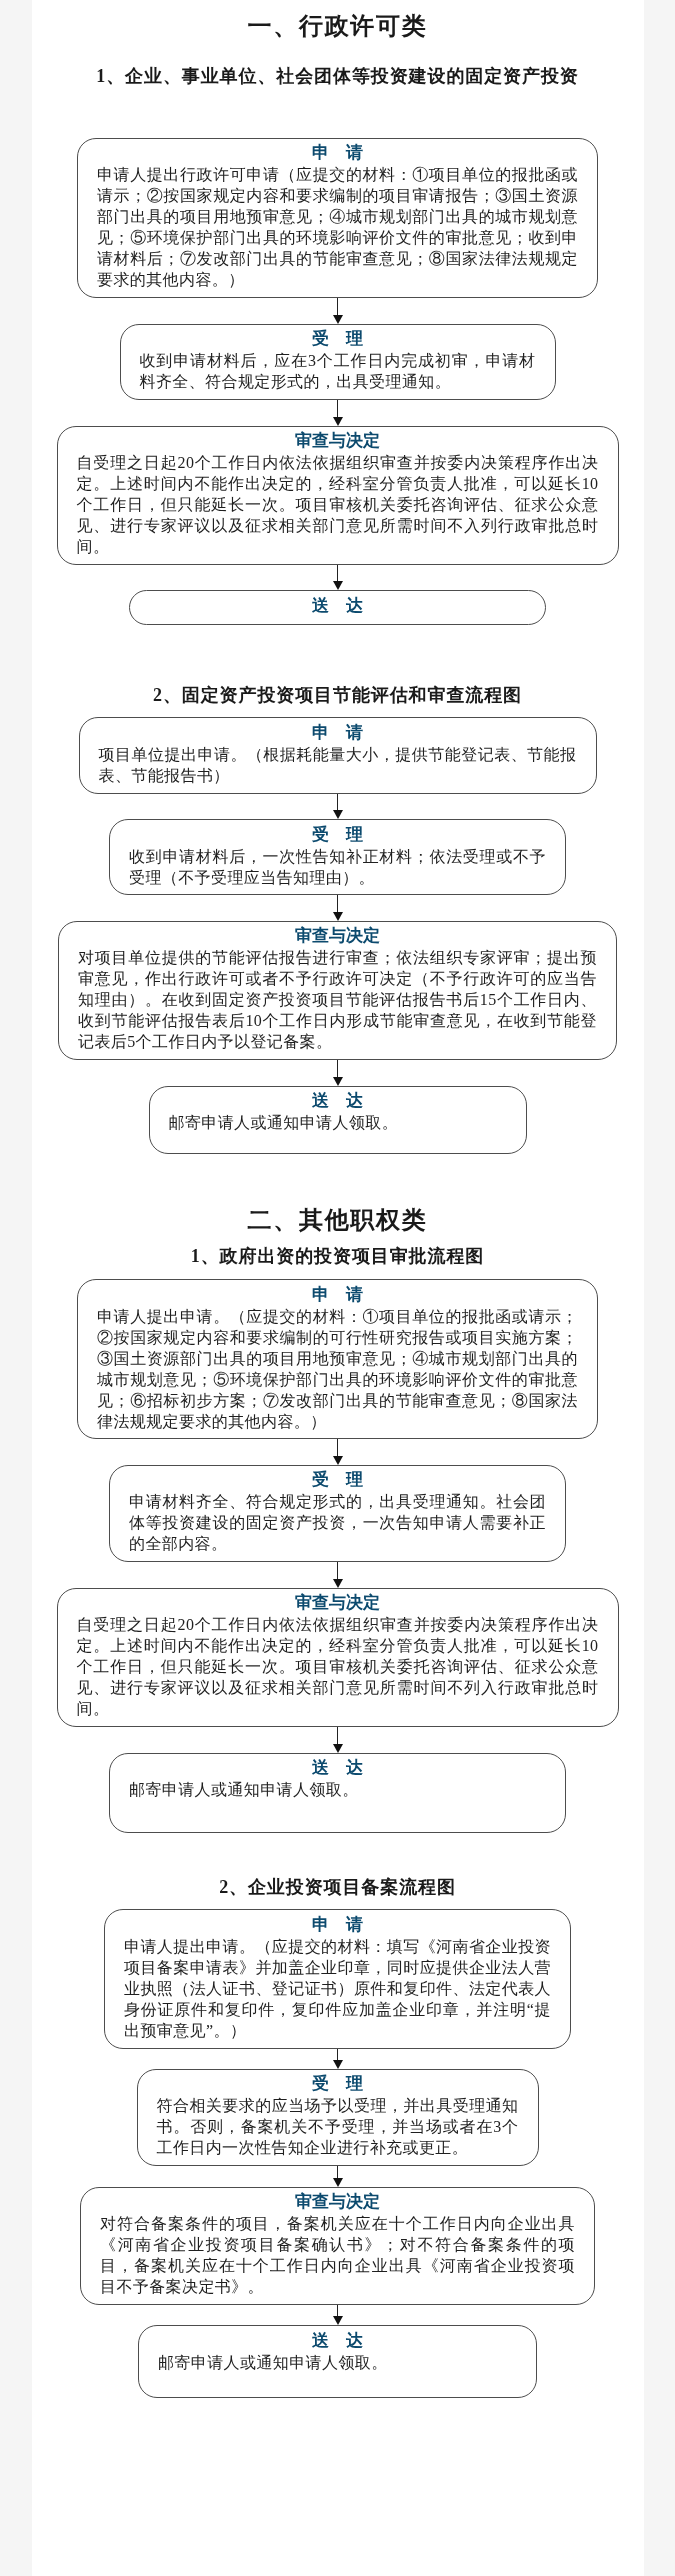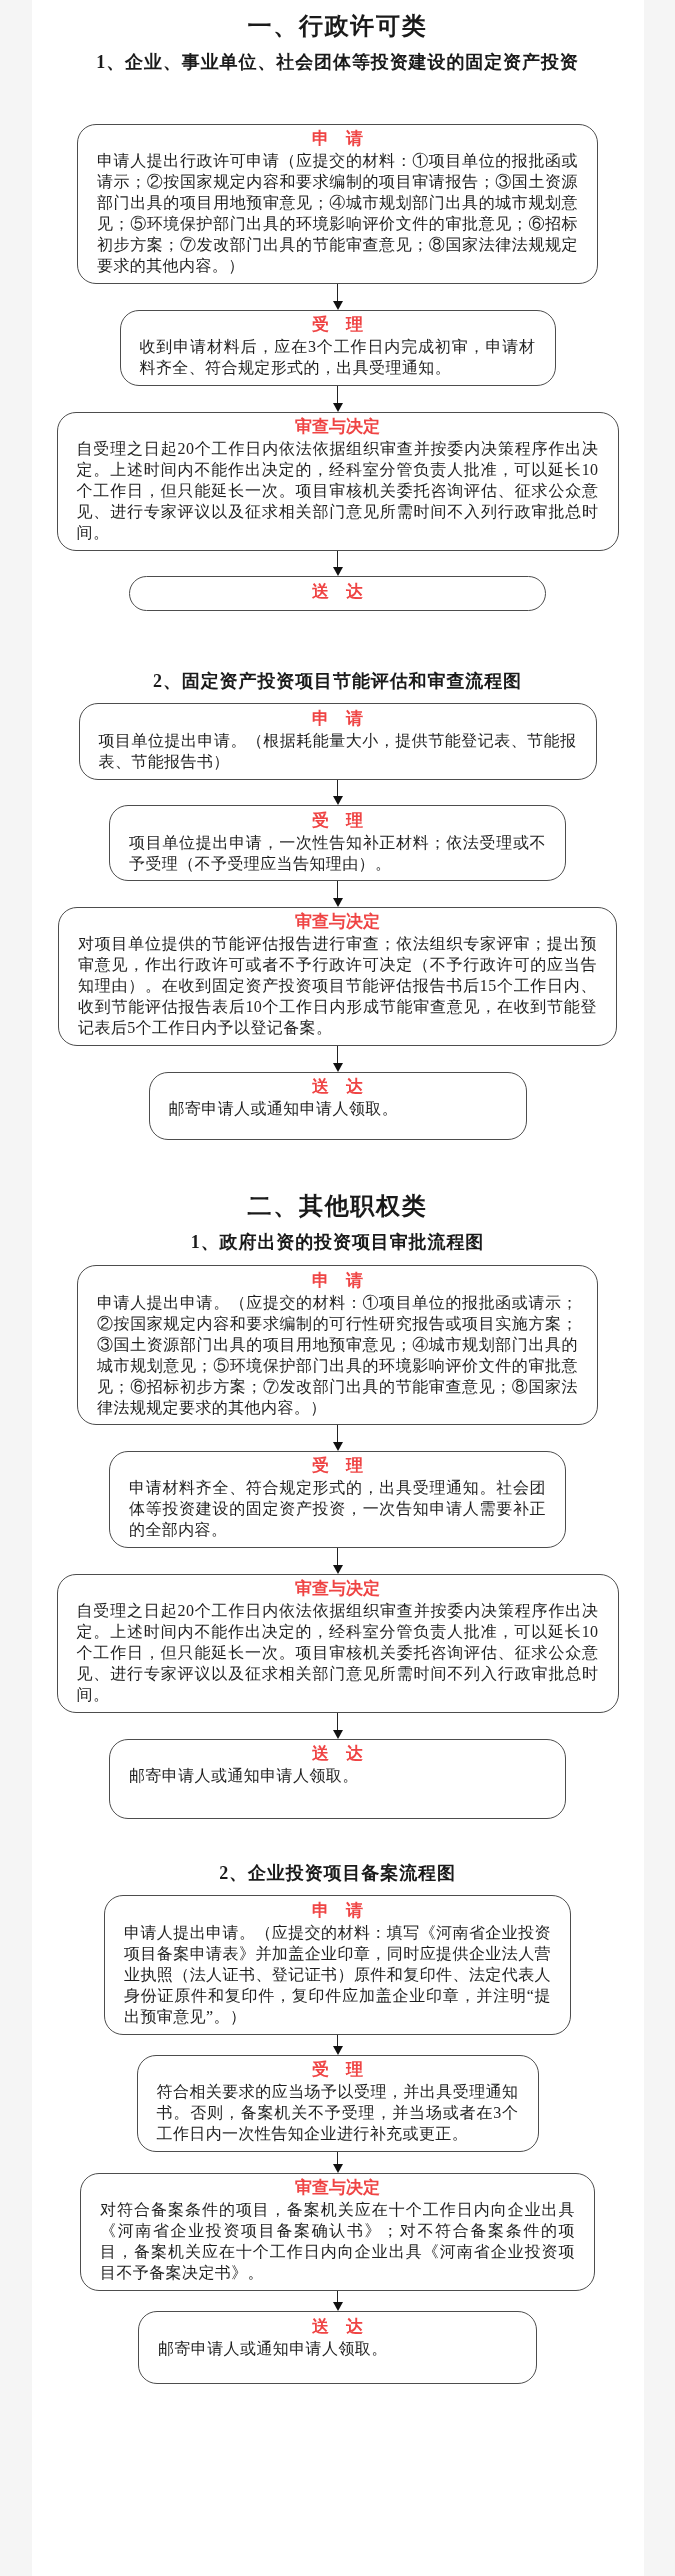--- a/index.html
+++ b/index.html
@@ -16,54 +16,54 @@
     font-size:18px; font-weight:bold; text-align:center; line-height:31px;
     letter-spacing:0.9px;
   }
   .flow { display:flex; flex-direction:column; align-items:center; }
   .box {
     border:1.7px solid #4d4d4d; border-radius:19px; box-sizing:border-box;
     padding:3.4px 19px 6.8px 19px; background:#fff;
   }
   .box-title {
     text-align:center; font-weight:bold; font-size:17px; line-height:22px;
-    font-family:"Liberation Sans","DejaVu Sans",sans-serif; color:#ef4444;
+    font-family:"Liberation Sans","DejaVu Sans",sans-serif; color:#0c4a6e;
   }
   .box-body {
     font-size:16px; line-height:21px; text-align:justify; color:#1f1f1f;
     letter-spacing:0.4px;
   }
   .arrow { height:25.6px; display:flex; flex-direction:column; align-items:center; }
   .arrow.short { height:20.4px; }
   .arrow-line { width:1.7px; flex:1; background:#222; }
   .arrow-head {
     width:0; height:0; border-left:5.1px solid transparent;
     border-right:5.1px solid transparent; border-top:9.4px solid #111;
   }
   
   .w612{width:521px} .w512{width:436px} .w660{width:562px} .w490{width:417px}
   .w608{width:518px} .w536{width:457px} .w656{width:559px} .w444{width:378px}
   .w548{width:467px} .w472{width:402px} .w604{width:515px} .w468{width:399px}
   
-  .mt10{margin-top:6px} .mt8{margin-top:6.8px} .mt54{margin-top:46px}
+  .mt10{margin-top:20px} .mt8{margin-top:6.8px} .mt54{margin-top:46px}
   .mt-c2{margin-top:55px} .mt-sec2{margin-top:52px} .mt-c4{margin-top:39px}
   .minh80{min-height:68px} .minh94{min-height:80px} .minh86{min-height:73px}
 </style>
 </head>
 <body>
 
 <div class="page">
 
   <div class="h1">一、行政许可类</div>
   <div class="chart-sub mt10">1、企业、事业单位、社会团体等投资建设的固定资产投资</div>
 
   <div class="flow mt54">
     <div class="box w612">
       <div class="box-title">申　请</div>
-      <div class="box-body">申请人提出行政许可申请（应提交的材料：①项目单位的报批函或请示；②按国家规定内容和要求编制的项目审请报告；③国土资源部门出具的项目用地预审意见；④城市规划部门出具的城市规划意见；⑤环境保护部门出具的环境影响评价文件的审批意见；⑥招标初步方案；⑦发改部门出具的节能审查意见；⑧国家法律法规规定要求的其他内容。）</div>
+      <div class="box-body">申请人提出行政许可申请（应提交的材料：①项目单位的报批函或请示；②按国家规定内容和要求编制的项目审请报告；③国土资源部门出具的项目用地预审意见；④城市规划部门出具的城市规划意见；⑤环境保护部门出具的环境影响评价文件的审批意见；收到申请材料后；⑦发改部门出具的节能审查意见；⑧国家法律法规规定要求的其他内容。）</div>
     </div>
     <div class="arrow">
         <span class="arrow-line"></span>
         <span class="arrow-head"></span>
       </div>
     <div class="box w512">
       <div class="box-title">受　理</div>
       <div class="box-body">收到申请材料后，应在3个工作日内完成初审，申请材料齐全、符合规定形式的，出具受理通知。</div>
     </div>
     <div class="arrow">
@@ -89,21 +89,21 @@
     <div class="box w608">
       <div class="box-title">申　请</div>
       <div class="box-body">项目单位提出申请。（根据耗能量大小，提供节能登记表、节能报表、节能报告书）</div>
     </div>
     <div class="arrow">
         <span class="arrow-line"></span>
         <span class="arrow-head"></span>
       </div>
     <div class="box w536">
       <div class="box-title">受　理</div>
-      <div class="box-body">项目单位提出申请，一次性告知补正材料；依法受理或不予受理（不予受理应当告知理由）。</div>
+      <div class="box-body">收到申请材料后，一次性告知补正材料；依法受理或不予受理（不予受理应当告知理由）。</div>
     </div>
     <div class="arrow">
         <span class="arrow-line"></span>
         <span class="arrow-head"></span>
       </div>
     <div class="box w656">
       <div class="box-title">审查与决定</div>
       <div class="box-body">对项目单位提供的节能评估报告进行审查；依法组织专家评审；提出预审意见，作出行政许可或者不予行政许可决定（不予行政许可的应当告知理由）。在收到固定资产投资项目节能评估报告书后15个工作日内、收到节能评估报告表后10个工作日内形成节能审查意见，在收到节能登记表后5个工作日内予以登记备案。</div>
     </div>
     <div class="arrow">

